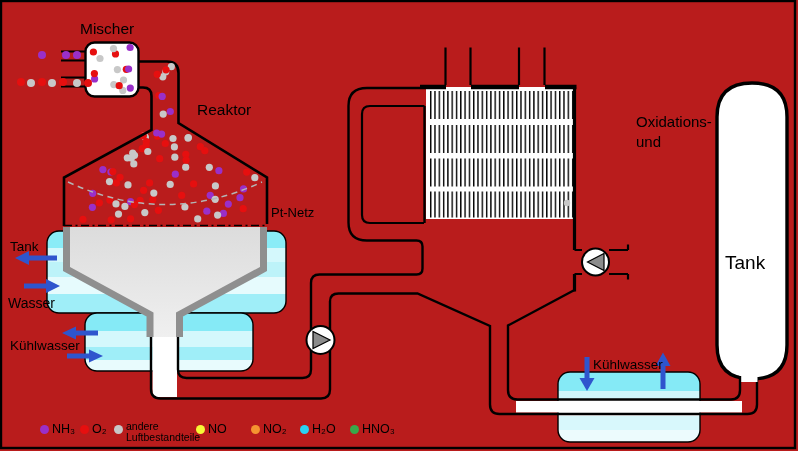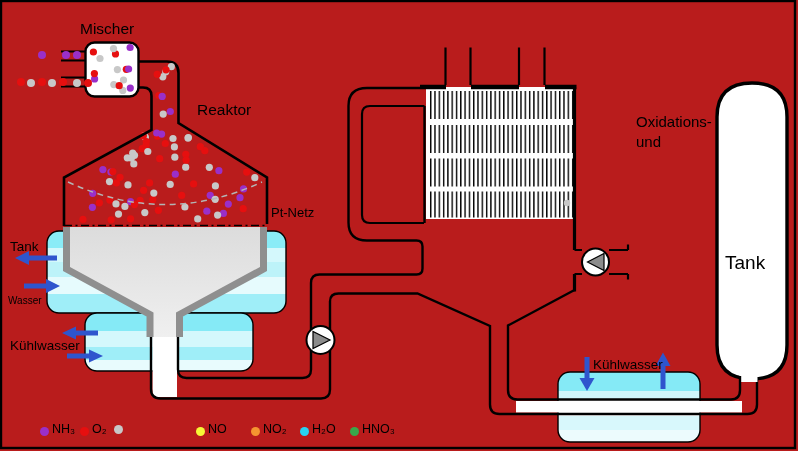--- a/index.html
+++ b/index.html
@@ -2,21 +2,21 @@
 <html><head>
 <meta charset="utf-8">
 <style>
   html,body{margin:0;padding:0;background:#fff}
   .stage{position:relative;width:798px;height:451px;background:#b91c1c;
          font-family:"Liberation Sans",sans-serif;overflow:hidden}
   .stage svg{position:absolute;left:0;top:0}
   .lbl{position:absolute;color:#000;white-space:nowrap;line-height:1.15}
   .col-lbl div{line-height:20px}
   .legend{position:absolute;left:0;top:0;width:798px;height:0}
-  .legend-item{position:absolute;top:421px;display:flex;align-items:center}
+  .legend-item{position:absolute;top:421px;display:flex;align-items:flex-start}
   .dot{width:9px;height:9px;border-radius:50%;display:inline-block;margin-top:4px;margin-right:3px;flex:0 0 auto}
   .leg-label{font-size:12.5px;line-height:16px;color:#000}
   .leg-label.small{font-size:10.5px;line-height:11px;white-space:normal;width:90px}
 </style>
 </head>
 <body>
 
 <div class="stage">
 
 <svg width="798" height="451" viewBox="0 0 798 451">
@@ -279,40 +279,41 @@
         </g>
   </g>
 
   <circle cx="567" cy="203" r="3.2" fill="#c8c8c8"></circle>
 </svg>
 
 <div class="lbl" style="left:80px;top:20px;font-size:15.5px">Mischer</div>
 <div class="lbl" style="left:197px;top:101px;font-size:15.5px">Reaktor</div>
 <div class="lbl" style="left:271px;top:206px;font-size:13px">Pt-Netz</div>
 <div class="lbl" style="left:10px;top:239px;font-size:13.5px">Tank</div>
-<div class="lbl" style="left:8px;top:295px;font-size:10px">Wasser</div>
+<div class="lbl" style="left:8px;top:295px;font-size:14px">Wasser</div>
 <div class="lbl" style="left:10px;top:338px;font-size:13.5px">Kühlwasser</div>
 <div class="lbl" style="left:593px;top:357px;font-size:13.5px">Kühlwasser</div>
 <div class="lbl" style="left:725px;top:252px;font-size:19px">Tank</div>
 <div class="lbl col-lbl" style="left:636px;top:112px;font-size:15px">
   <div>Oxidations-</div>
   <div>und</div>
 </div>
 
 <div class="legend">
   <div class="legend-item" style="left:40px">
     <span class="dot" style="background: rgb(154, 47, 201);"></span>
     <span class="leg-label">NH₃</span>
   </div>
   <div class="legend-item" style="left:80px">
     <span class="dot" style="background: rgb(230, 15, 15);"></span>
     <span class="leg-label">O₂</span>
   </div>
   <div class="legend-item" style="left:114px">
     <span class="dot" style="background: rgb(200, 200, 200);"></span>
+    <span class="leg-label small">andere Luftbestandteile</span>
   </div>
   <div class="legend-item" style="left:196px">
     <span class="dot" style="background: rgb(247, 247, 54);"></span>
     <span class="leg-label">NO</span>
   </div>
   <div class="legend-item" style="left:251px">
     <span class="dot" style="background: rgb(245, 148, 48);"></span>
     <span class="leg-label">NO₂</span>
   </div>
   <div class="legend-item" style="left:300px">

